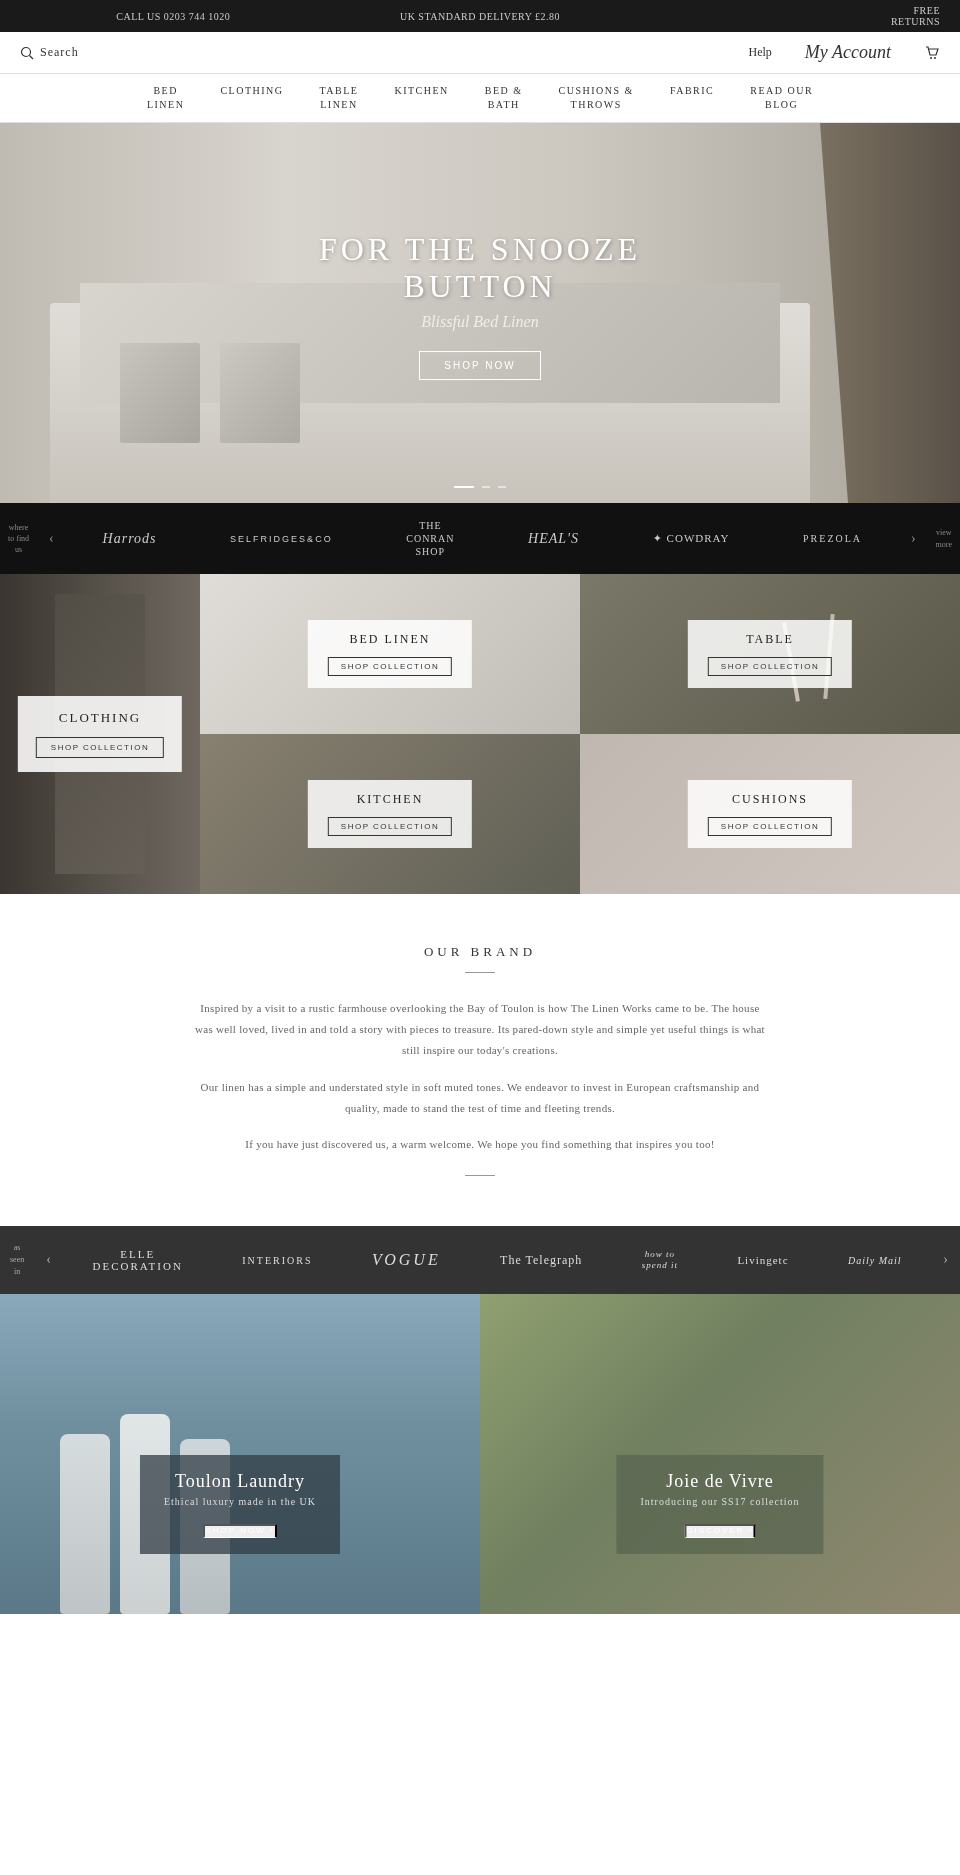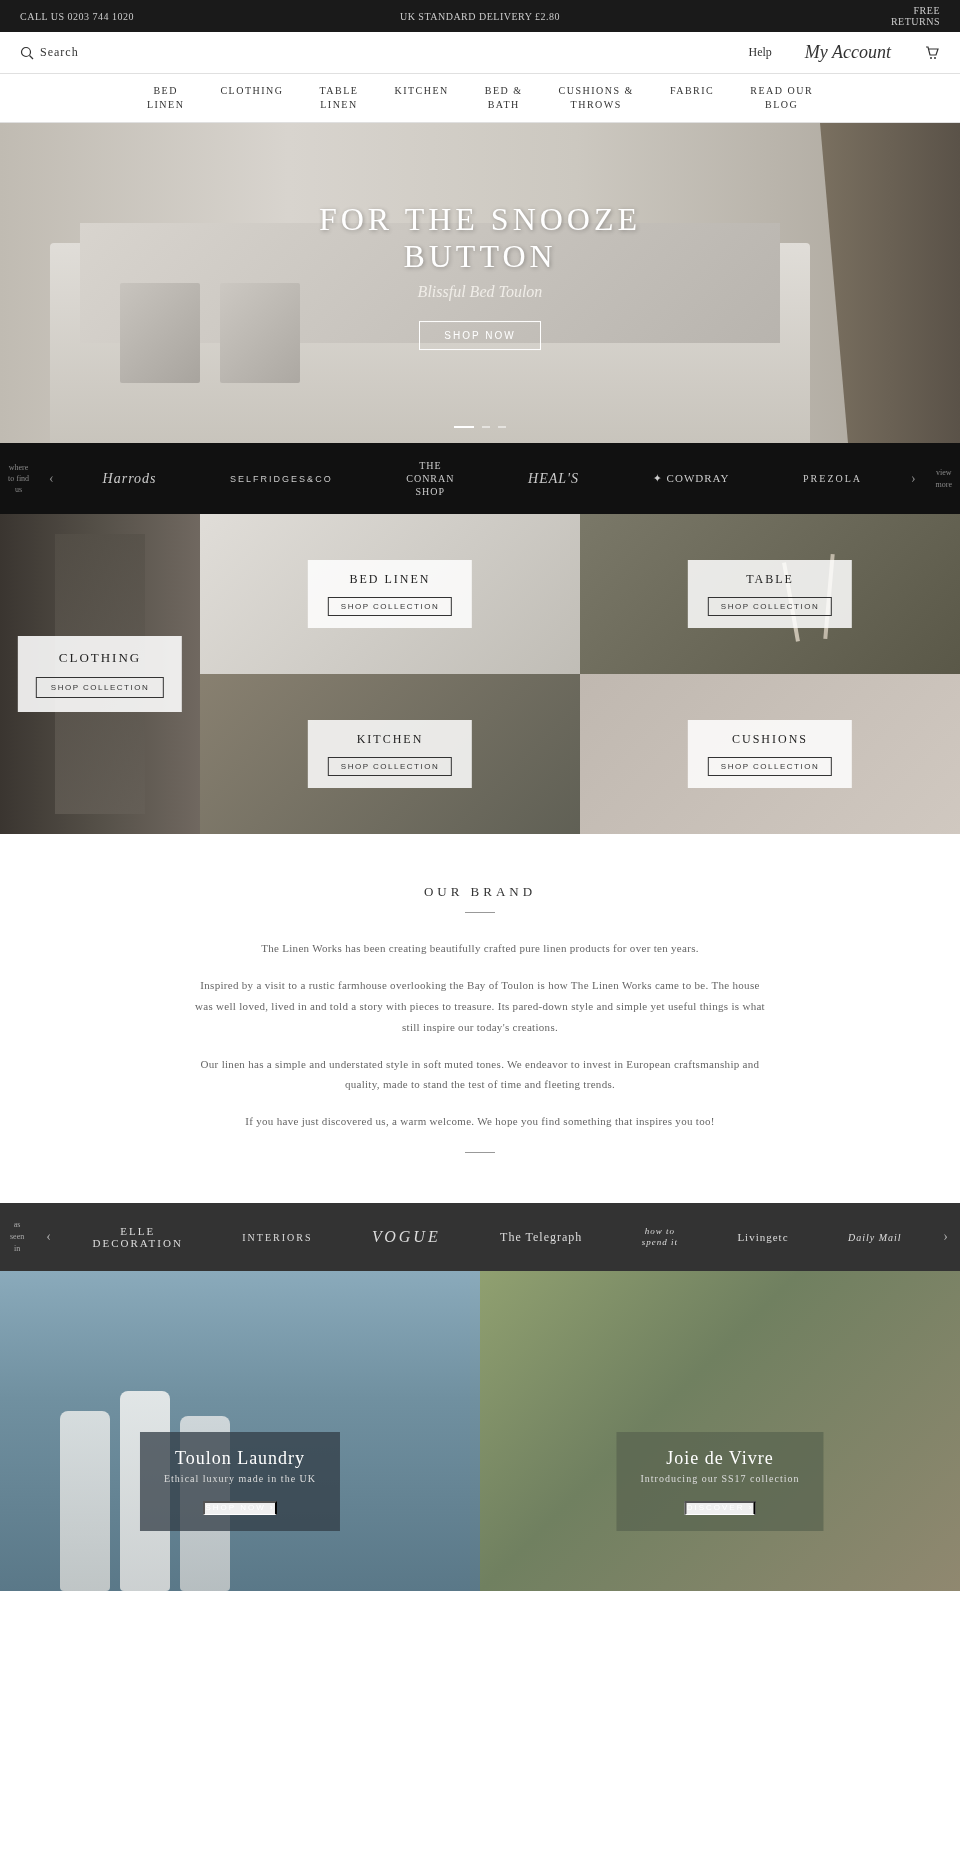--- a/index.html
+++ b/index.html
@@ -13,21 +13,21 @@
       display: flex;
       justify-content: space-between;
       align-items: center;
       padding: 5px 20px;
       letter-spacing: 0.5px;
     }
     .top-bar .left, .top-bar .center, .top-bar .right {
       flex: 1;
       text-align: center;
     }
-    .top-bar .left { text-align: left; }
+    .top-bar .left { text-align: center; }
     .top-bar .right { text-align: right; }
 
     
     .header {
       display: flex;
       align-items: center;
       justify-content: space-between;
       padding: 10px 20px;
       border-bottom: 1px solid #e0e0e0;
       background: #fff;
@@ -86,21 +86,21 @@
       color: #333;
       cursor: pointer;
       text-align: center;
       line-height: 1.4;
     }
 
     
     .hero {
       position: relative;
       width: 100%;
-      height: 320px;
+      height: 380px;
       background: linear-gradient(135deg, #d4cfc8 0%, #b8b2a8 30%, #c5bfb5 60%, #9e9890 100%);
       overflow: hidden;
     }
     
     .hero-room {
       position: absolute;
       top: 0; left: 0; right: 0; bottom: 0;
       background: 
         linear-gradient(to bottom, #d8d3cb 0%, #c0bab0 40%, #a8a29a 100%);
     }
@@ -499,21 +499,21 @@
     <div style="position:absolute;top:0;left:0;right:0;bottom:0;background:linear-gradient(to right, #c0bbb2 0%, #d8d4ce 30%, #ccc8c0 60%, #a8a298 100%);"></div>
     <div class="hero-door-left"></div>
 
     <div style="position:absolute;bottom:0;left:50px;right:150px;height:200px;background:linear-gradient(to bottom, #e0ddd8 0%, #c8c4bc 100%);border-radius:4px 4px 0 0;"></div>
     <div style="position:absolute;bottom:100px;left:80px;right:180px;height:120px;background:linear-gradient(135deg, #d8d4ce 0%, #b8b4ae 100%);"></div>
     <div style="position:absolute;bottom:60px;left:120px;width:80px;height:100px;background:linear-gradient(135deg, #c8c4be 0%, #a8a49e 100%);border-radius:2px;"></div>
     <div style="position:absolute;bottom:60px;left:220px;width:80px;height:100px;background:linear-gradient(135deg, #ccc8c2 0%, #aca8a2 100%);border-radius:2px;"></div>
   </div>
   <div class="hero-content">
     <div class="hero-title">FOR THE SNOOZE BUTTON</div>
-    <div class="hero-subtitle">Blissful Bed Toulon</div>
+    <div class="hero-subtitle">Blissful Bed Linen</div>
     <button class="hero-btn">SHOP NOW</button>
   </div>
   <div class="hero-dots">
     <div class="hero-dot active"></div>
     <div class="hero-dot"></div>
     <div class="hero-dot"></div>
   </div>
 </div>
 
 <div class="press-bar">
@@ -576,21 +576,20 @@
       <div class="cat-box-title">CUSHIONS</div>
       <button class="cat-box-btn">SHOP COLLECTION</button>
     </div>
   </div>
 </div>
 
 <div class="brand-section">
   <div class="brand-title">OUR BRAND</div>
   <div class="brand-divider"></div>
   <div class="brand-text">
-    <p>The Linen Works has been creating beautifully crafted pure linen products for over ten years.</p>
     <p>Inspired by a visit to a rustic farmhouse overlooking the Bay of Toulon is how The Linen Works came to be. The house was well loved, lived in and told a story with pieces to treasure. Its pared-down style and simple yet useful things is what still inspire our today's creations.</p>
     <p>Our linen has a simple and understated style in soft muted tones. We endeavor to invest in European craftsmanship and quality, made to stand the test of time and fleeting trends.</p>
     <p>If you have just discovered us, a warm welcome. We hope you find something that inspires you too!</p>
   </div>
   <div class="brand-bottom-divider"></div>
 </div>
 
 <div class="media-bar">
   <span class="media-side">as<br>seen<br>in</span>
   <span class="media-bar-arrow">‹</span>

